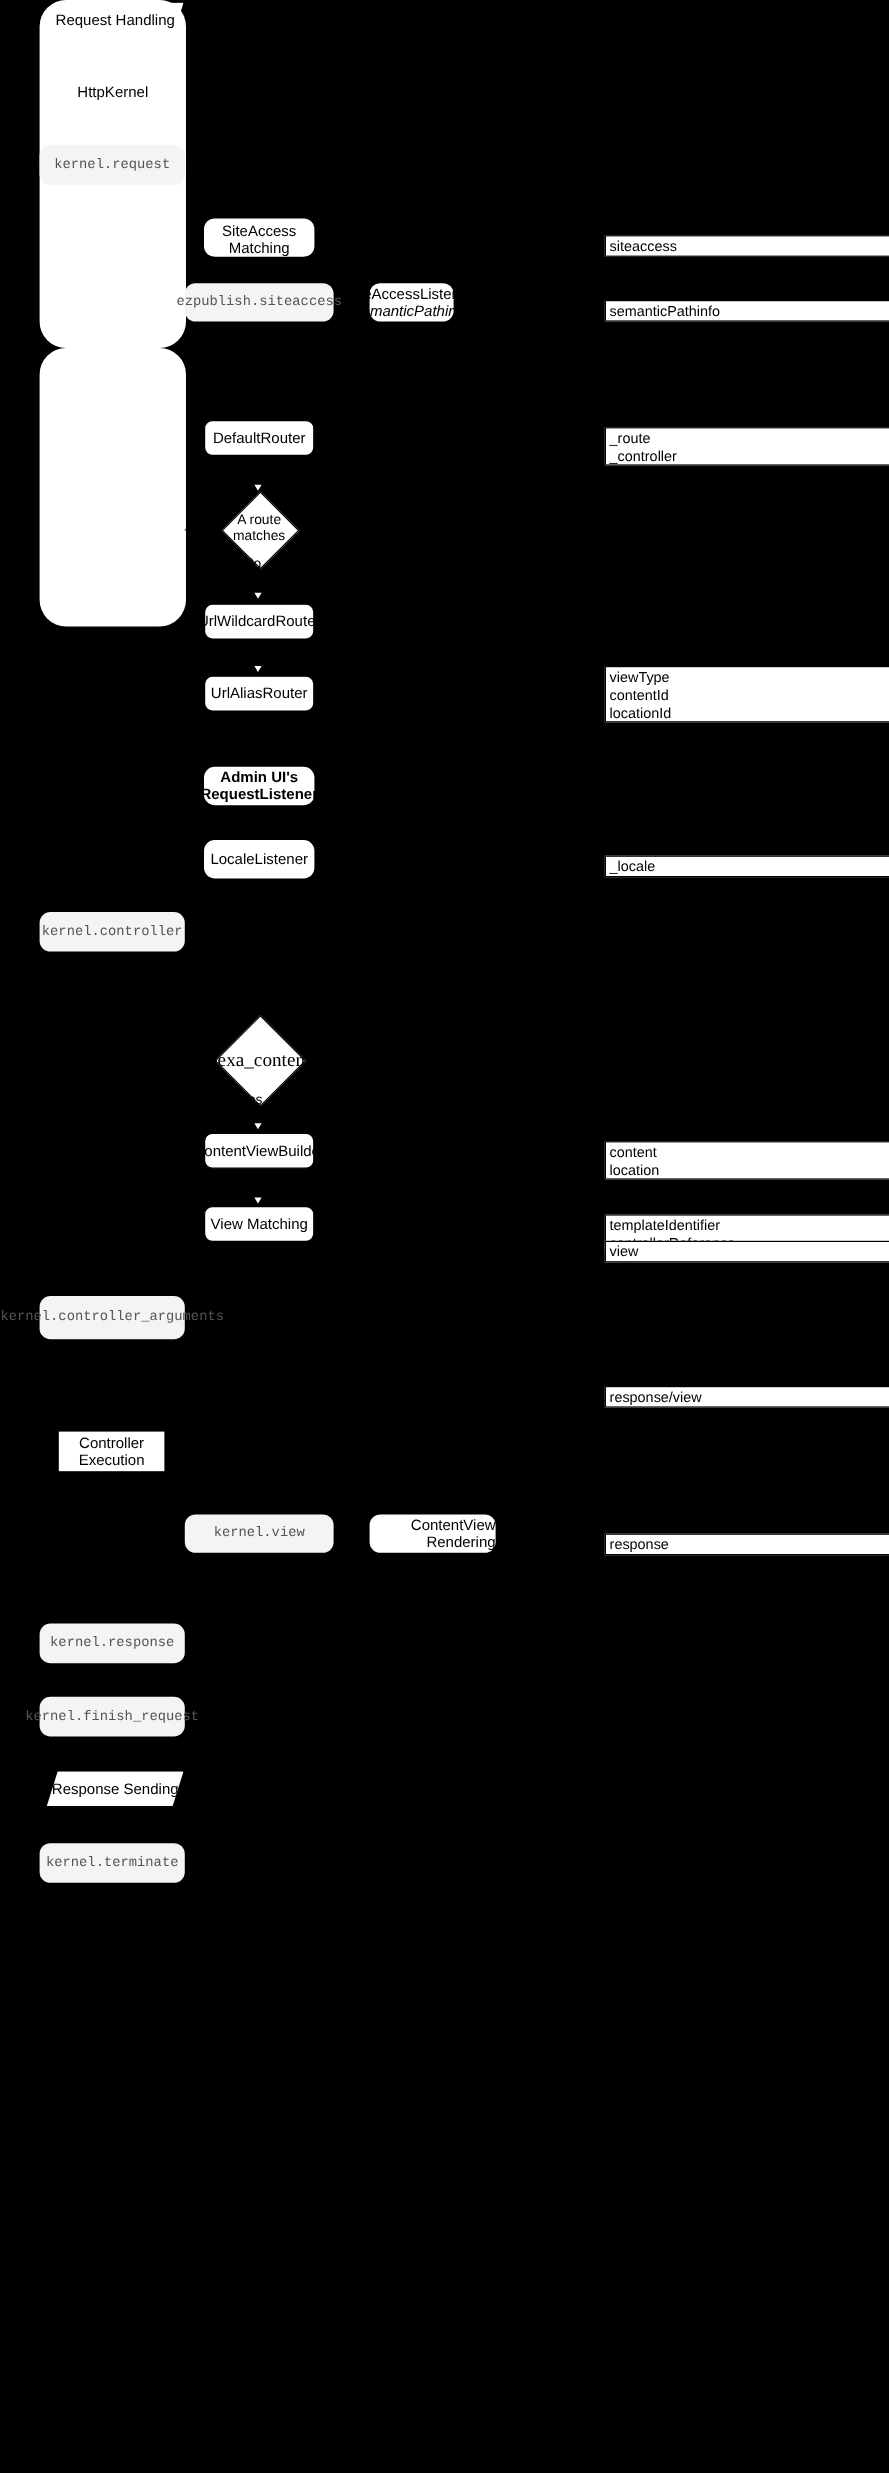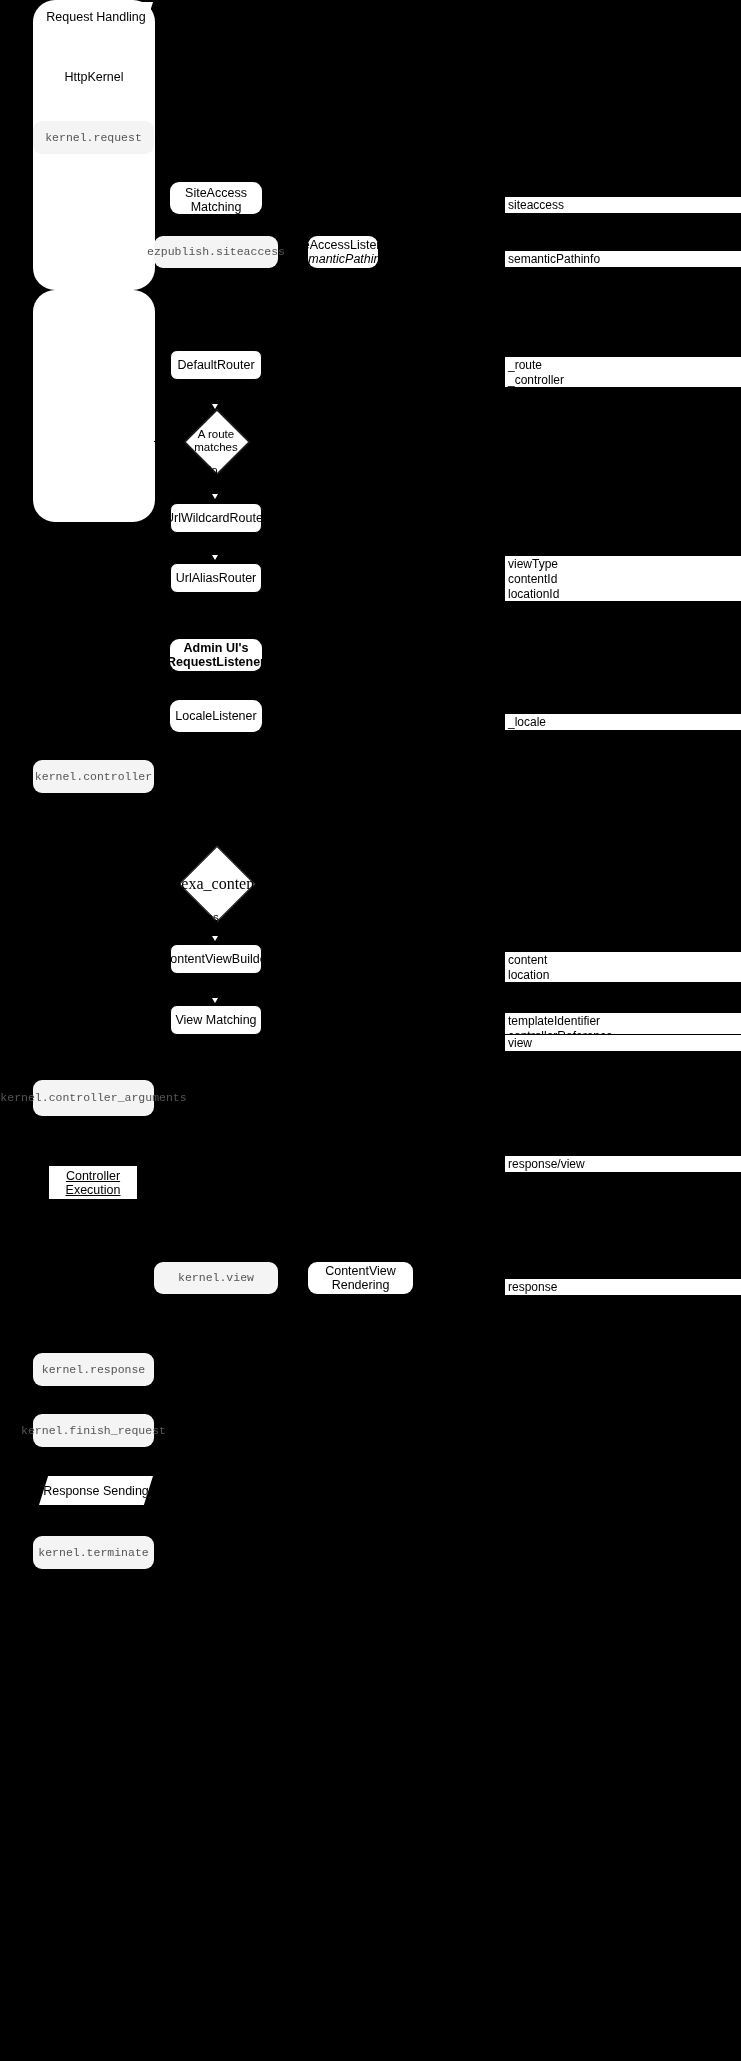--- a/index.html
+++ b/index.html
@@ -80,21 +80,21 @@
 
   <div class="node event" style="left:0px;top:760px;width:121px;height:33px;">
     <span>kernel.controller</span>
   </div>
 
   <div class="node event" style="left:0px;top:1080px;width:121px;height:36px;flex-direction:row;">
     <span>kernel.</span>
     <span>controller_arguments</span>
   </div>
 
-  <div class="node rect" style="left:16px;top:1166px;width:88px;height:33px;text-decoration:underline;">
+  <div class="node rect" style="left:16px;top:1193px;width:88px;height:33px;">
     <span>Controller Execution</span>
   </div>
 
 
   <div class="node event" style="left:0px;top:1353px;width:121px;height:33px;">
     <span>kernel.response</span>
   </div>
 
   <div class="node event" style="left:0px;top:1414px;width:121px;height:33px;">
     <span>kernel.finish_request</span>
@@ -195,21 +195,21 @@
   <div class="node onode" style="left:137px;top:1005px;width:92px;height:30px;">
     <span>View Matching</span>
   </div>
   <div class="ln hl" style="left:121px;top:1020px;width:16px;"></div>
   <div class="dash-h" style="left:229px;top:1035px;width:242px;"></div>
 
   <div class="node event" style="left:121px;top:1262px;width:124px;height:32px;">
     <span>kernel.view</span>
   </div>
 
-  <div class="node round" style="left:275px;top:1262px;width:105px;height:32px;">
+  <div class="node round" style="left:275px;top:1262px;width:105px;height:32px;text-align:right;">
     <span>ContentView Rendering</span>
   </div>
 
   <div class="node attr" style="left:471px;top:196px;width:280px;height:18px;">
     <span>siteaccess</span>
   </div>
 
   <div class="node attr" style="left:471px;top:250px;width:280px;height:18px;">
     <span>semanticPathinfo</span>
   </div>

